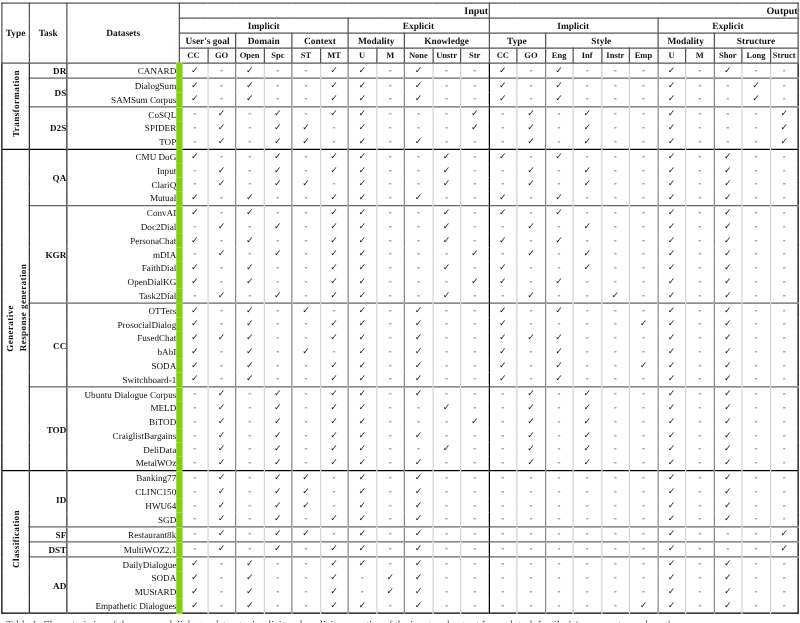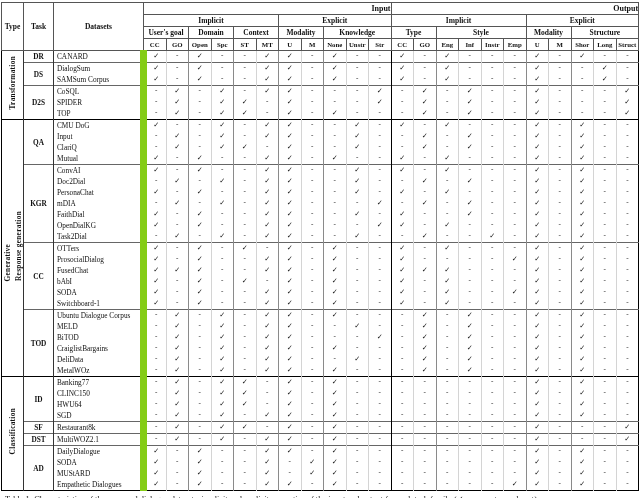--- a/index.html
+++ b/index.html
@@ -9,22 +9,22 @@
   th,td{padding:0;margin:0;overflow:hidden;white-space:nowrap;height:11px;line-height:11px;}
   thead th{font-weight:bold;border:1px solid #555;font-size:7.5px;text-align:center;}
   thead th.top{font-size:8px;text-align:right;}
   thead th.leaf{font-size:6.8px;}
   thead th.io{border-left:1.4px solid #000;}
   tbody td{font-size:7.2px;}
   td.mark{text-align:center;border-left:1px solid #d4d4d4;}
   td.mark.sg{border-left:1px solid #8a8a8a;}
   td.mark.io{border-left:1.4px solid #000;}
   td.mark .dash{color:#444;}
-  td.dataset{text-align:left;padding-left:3px;font-size:7.3px;border-right:7px solid #84cc16;}
-  td.taskc{text-align:center;font-weight:bold;font-size:7.3px;border-right:1px solid #333;border-left:1px solid #333;}
+  td.dataset{text-align:right;padding-left:3px;font-size:7.3px;border-right:5px solid #84cc16;}
+  td.taskc{text-align:right;font-weight:bold;font-size:7.3px;border-right:1px solid #333;border-left:1px solid #333;}
   td.typec{text-align:center;border-right:1px solid #333;}
   .rot{display:inline-block;writing-mode:vertical-rl;transform:rotate(180deg);font-weight:bold;font-size:7.3px;letter-spacing:.3px;}
   tr.task-first td{border-top:1px solid #666;}
   tr.group-first td{border-top:1.5px solid #000;}
   .caption{margin-top:3px;padding:0 4px;font-size:8.4px;line-height:11px;color:#111;overflow:hidden;height:16px;}
 </style>
 </head>
 <body>
 
 <div class="wrap">

